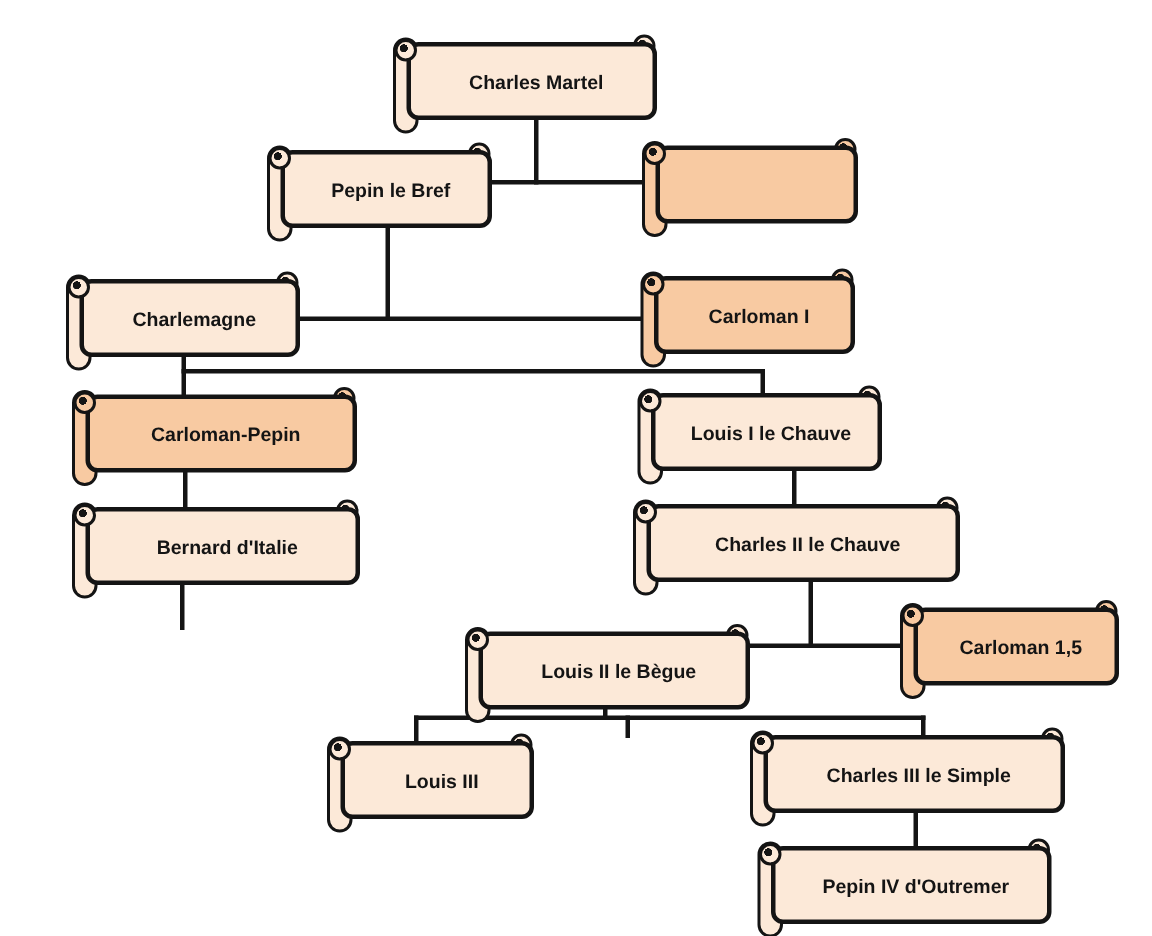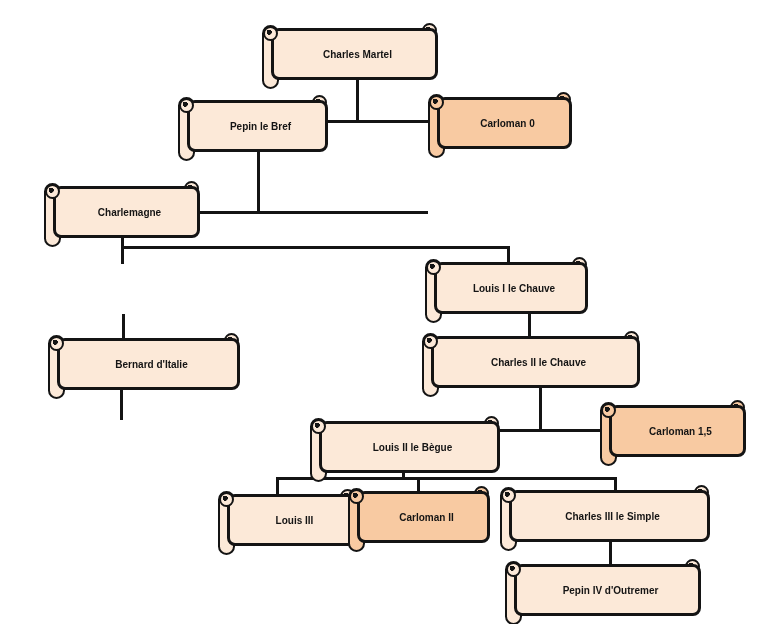--- a/index.html
+++ b/index.html
@@ -28,21 +28,21 @@
   .node .curl {
     position:absolute; width:15px; height:15px; box-sizing:border-box;
     border:2.5px solid var(--outline,#141414); border-radius:50%;
     background:radial-gradient(circle at 38% 38%, var(--outline,#141414) 0 2.6px, var(--fill) 2.7px);
   }
   .node .curl.tl { left:1px; top:3px; z-index:3; }
   .node .curl.tr { right:1px; top:0; z-index:1; }
   .node .label {
     position:absolute; left:20px; right:5px; top:5px; height:52px; z-index:4;
     display:flex; align-items:center; justify-content:center;
-    font-weight:bold; font-size:10px; color:var(--text,#141414);
+    font-weight:bold; font-size:13px; color:var(--text,#141414);
     white-space:nowrap;
   }
 </style>
 </head>
 <body>
 
 <div id="stage">
 
   <div class="line v" style="left:356px;top:80px;height:43px"></div>
   <div class="line h" style="left:328px;top:120px;width:101px"></div>
@@ -77,32 +77,45 @@
     <span class="curl tl"></span>
     <span class="curl tr"></span>
     <span class="label">Pepin le Bref</span>
   </div>
 
   <div class="node emphasis" style="left:428px;top:92px;width:144px">
     <span class="roll"></span>
     <span class="body"></span>
     <span class="curl tl"></span>
     <span class="curl tr"></span>
-    <span class="label">Carloman 0</span>
   </div>
 
   <div class="node" style="left:44px;top:181px;width:156px">
     <span class="roll"></span>
     <span class="body"></span>
     <span class="curl tl"></span>
     <span class="curl tr"></span>
     <span class="label">Charlemagne</span>
   </div>
 
+  <div class="node emphasis" style="left:427px;top:179px;width:143px">
+    <span class="roll"></span>
+    <span class="body"></span>
+    <span class="curl tl"></span>
+    <span class="curl tr"></span>
+    <span class="label">Carloman I</span>
+  </div>
 
+  <div class="node emphasis" style="left:48px;top:258px;width:190px">
+    <span class="roll"></span>
+    <span class="body"></span>
+    <span class="curl tl"></span>
+    <span class="curl tr"></span>
+    <span class="label">Carloman-Pepin</span>
+  </div>
 
   <div class="node" style="left:425px;top:257px;width:163px">
     <span class="roll"></span>
     <span class="body"></span>
     <span class="curl tl"></span>
     <span class="curl tr"></span>
     <span class="label">Louis I le Chauve</span>
   </div>
 
   <div class="node" style="left:48px;top:333px;width:192px">
@@ -139,27 +152,20 @@
   </div>
 
   <div class="node" style="left:218px;top:489px;width:138px">
     <span class="roll"></span>
     <span class="body"></span>
     <span class="curl tl"></span>
     <span class="curl tr"></span>
     <span class="label">Louis III</span>
   </div>
 
-  <div class="node emphasis" style="left:348px;top:486px;width:142px">
-    <span class="roll"></span>
-    <span class="body"></span>
-    <span class="curl tl"></span>
-    <span class="curl tr"></span>
-    <span class="label">Carloman II</span>
-  </div>
 
   <div class="node" style="left:500px;top:485px;width:210px">
     <span class="roll"></span>
     <span class="body"></span>
     <span class="curl tl"></span>
     <span class="curl tr"></span>
     <span class="label">Charles III le Simple</span>
   </div>
 
   <div class="node" style="left:505px;top:559px;width:196px">

